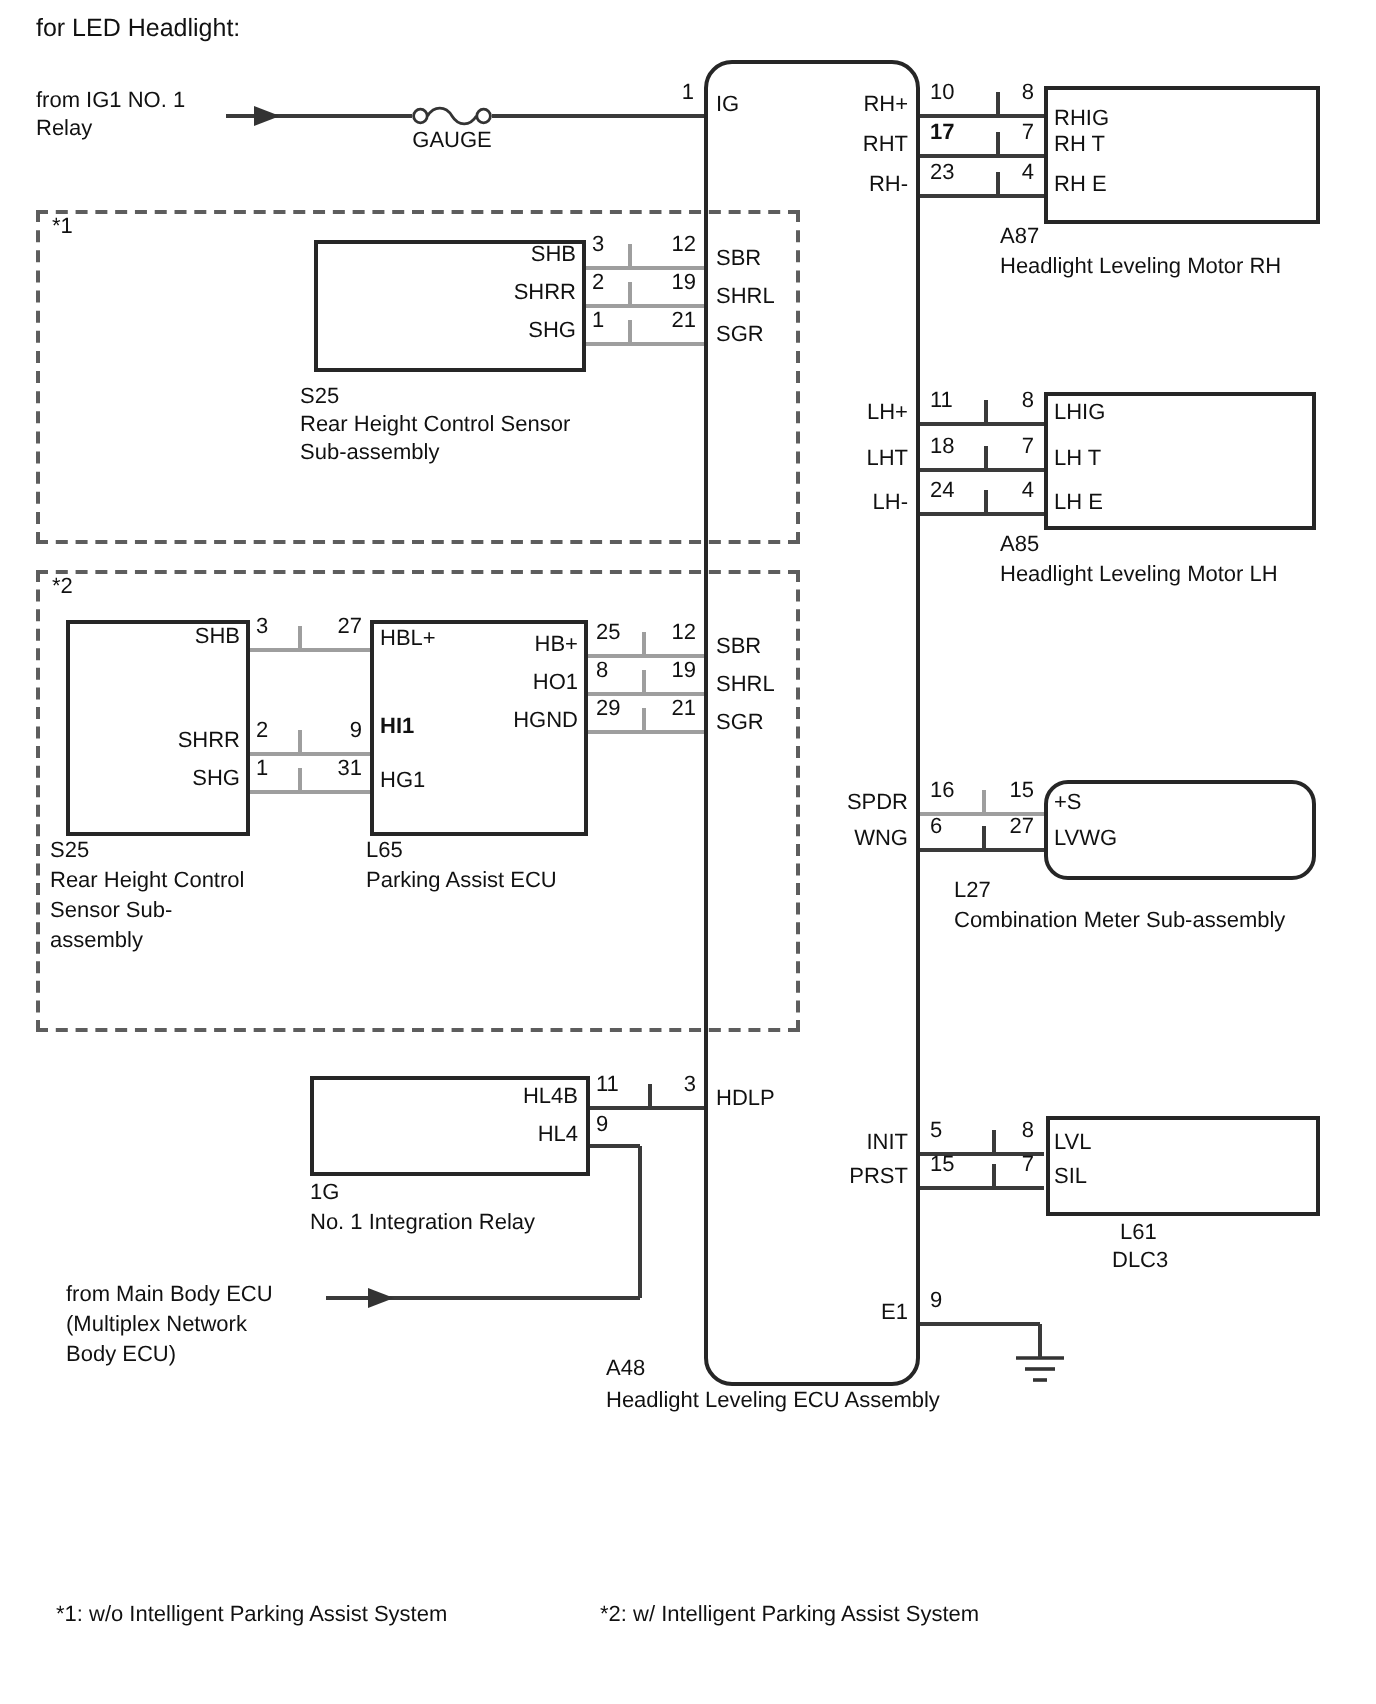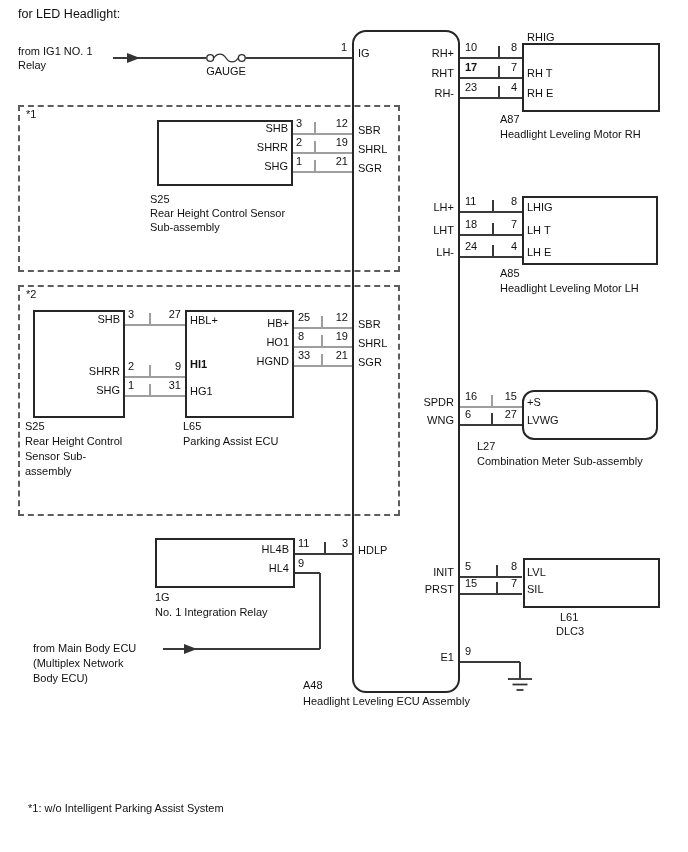--- a/index.html
+++ b/index.html
@@ -33,20 +33,21 @@
 
   <div class="glyph" style="left:505px;top:676px;width:30px;height:20px">
     <svg width="30" height="20" viewBox="0 0 30 20">
       <line x1="3" y1="3" x2="27" y2="3" stroke="#333" stroke-width="1.8"></line>
       <line x1="7.5" y1="8.5" x2="22.5" y2="8.5" stroke="#333" stroke-width="1.8"></line>
       <line x1="11.5" y1="14" x2="18.5" y2="14" stroke="#333" stroke-width="1.8"></line>
     </svg>
   </div>
 
   <div class="dtext" style="left:28px;top:808px">*1: w/o Intelligent Parking Assist System</div>
+  <div class="dtext" style="left:300px;top:808px">*2: w/ Intelligent Parking Assist System</div>
 <div class="wseg wb" style="left: 113px; top: 57px; width: 93px; height: 2px;"></div>
     <div class="wseg wb" style="left: 246px; top: 57px; width: 106px; height: 2px;"></div>
     <div class="wseg wb" style="left: 460px; top: 57px; width: 62px; height: 2px;"></div>
     <div class="wseg wb" style="left: 460px; top: 77px; width: 62px; height: 2px;"></div>
     <div class="wseg wb" style="left: 460px; top: 97px; width: 62px; height: 2px;"></div>
     <div class="wseg wb" style="left: 460px; top: 211px; width: 62px; height: 2px;"></div>
     <div class="wseg wb" style="left: 460px; top: 234px; width: 62px; height: 2px;"></div>
     <div class="wseg wb" style="left: 460px; top: 256px; width: 62px; height: 2px;"></div>
     <div class="wseg wg" style="left: 460px; top: 406px; width: 62px; height: 2px;"></div>
     <div class="wseg wb" style="left: 460px; top: 424px; width: 62px; height: 2px;"></div>
@@ -101,21 +102,21 @@
     <div class="arrowhead" style="left: 127px; top: 53px;"></div>
     <div class="arrowhead" style="left: 184px; top: 644px;"></div>
     <div class="dtext" style="left: 18px; top: 51px; transform: translate(0px, -50%);">from IG1 NO. 1</div>
     <div class="dtext" style="left: 18px; top: 65px; transform: translate(0px, -50%);">Relay</div>
     <div class="dtext" style="left: 226px; top: 71px; transform: translate(-50%, -50%);">GAUGE</div>
     <div class="dtext" style="left: 347px; top: 47px; transform: translate(-100%, -50%);">1</div>
     <div class="dtext" style="left: 358px; top: 53px; transform: translate(0px, -50%);">IG</div>
     <div class="dtext" style="left: 454px; top: 53px; transform: translate(-100%, -50%);">RH+</div>
     <div class="dtext" style="left: 465px; top: 47px; transform: translate(0px, -50%);">10</div>
     <div class="dtext" style="left: 517px; top: 47px; transform: translate(-100%, -50%);">8</div>
-    <div class="dtext" style="left: 527px; top: 37px; transform: translate(0px, -50%);">RHIG</div>
+    <div class="dtext" style="left: 527px; top: 60px; transform: translate(0px, -50%);">RHIG</div>
     <div class="dtext" style="left: 454px; top: 73px; transform: translate(-100%, -50%);">RHT</div>
     <div class="dtext" style="left: 465px; top: 67px; transform: translate(0px, -50%); font-weight: bold;">17</div>
     <div class="dtext" style="left: 517px; top: 67px; transform: translate(-100%, -50%);">7</div>
     <div class="dtext" style="left: 527px; top: 73px; transform: translate(0px, -50%);">RH T</div>
     <div class="dtext" style="left: 454px; top: 93px; transform: translate(-100%, -50%);">RH-</div>
     <div class="dtext" style="left: 465px; top: 87px; transform: translate(0px, -50%);">23</div>
     <div class="dtext" style="left: 517px; top: 87px; transform: translate(-100%, -50%);">4</div>
     <div class="dtext" style="left: 527px; top: 93px; transform: translate(0px, -50%);">RH E</div>
     <div class="dtext" style="left: 500px; top: 119px; transform: translate(0px, -50%);">A87</div>
     <div class="dtext" style="left: 500px; top: 134px; transform: translate(0px, -50%);">Headlight Leveling Motor RH</div>
@@ -164,21 +165,21 @@
     <div class="dtext" style="left: 190px; top: 391px; transform: translate(0px, -50%);">HG1</div>
     <div class="dtext" style="left: 289px; top: 323px; transform: translate(-100%, -50%);">HB+</div>
     <div class="dtext" style="left: 298px; top: 317px; transform: translate(0px, -50%);">25</div>
     <div class="dtext" style="left: 348px; top: 317px; transform: translate(-100%, -50%);">12</div>
     <div class="dtext" style="left: 358px; top: 324px; transform: translate(0px, -50%);">SBR</div>
     <div class="dtext" style="left: 289px; top: 342px; transform: translate(-100%, -50%);">HO1</div>
     <div class="dtext" style="left: 298px; top: 336px; transform: translate(0px, -50%);">8</div>
     <div class="dtext" style="left: 348px; top: 336px; transform: translate(-100%, -50%);">19</div>
     <div class="dtext" style="left: 358px; top: 343px; transform: translate(0px, -50%);">SHRL</div>
     <div class="dtext" style="left: 289px; top: 361px; transform: translate(-100%, -50%);">HGND</div>
-    <div class="dtext" style="left: 298px; top: 355px; transform: translate(0px, -50%);">33</div>
+    <div class="dtext" style="left: 298px; top: 355px; transform: translate(0px, -50%);">29</div>
     <div class="dtext" style="left: 348px; top: 355px; transform: translate(-100%, -50%);">21</div>
     <div class="dtext" style="left: 358px; top: 362px; transform: translate(0px, -50%);">SGR</div>
     <div class="dtext" style="left: 25px; top: 426px; transform: translate(0px, -50%);">S25</div>
     <div class="dtext" style="left: 25px; top: 441px; transform: translate(0px, -50%);">Rear Height Control</div>
     <div class="dtext" style="left: 25px; top: 456px; transform: translate(0px, -50%);">Sensor Sub-</div>
     <div class="dtext" style="left: 25px; top: 471px; transform: translate(0px, -50%);">assembly</div>
     <div class="dtext" style="left: 183px; top: 426px; transform: translate(0px, -50%);">L65</div>
     <div class="dtext" style="left: 183px; top: 441px; transform: translate(0px, -50%);">Parking Assist ECU</div>
     <div class="dtext" style="left: 454px; top: 402px; transform: translate(-100%, -50%);">SPDR</div>
     <div class="dtext" style="left: 465px; top: 396px; transform: translate(0px, -50%);">16</div>

